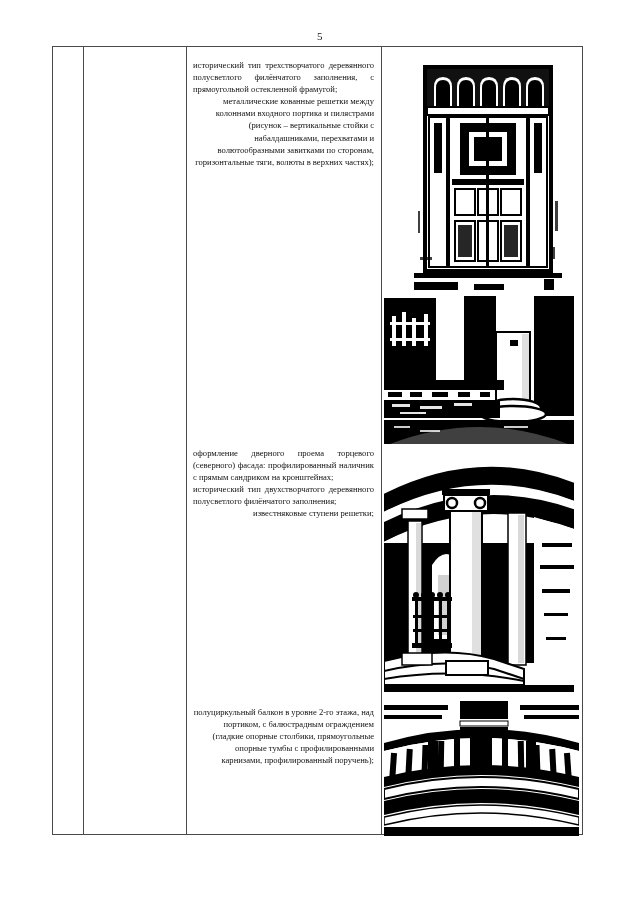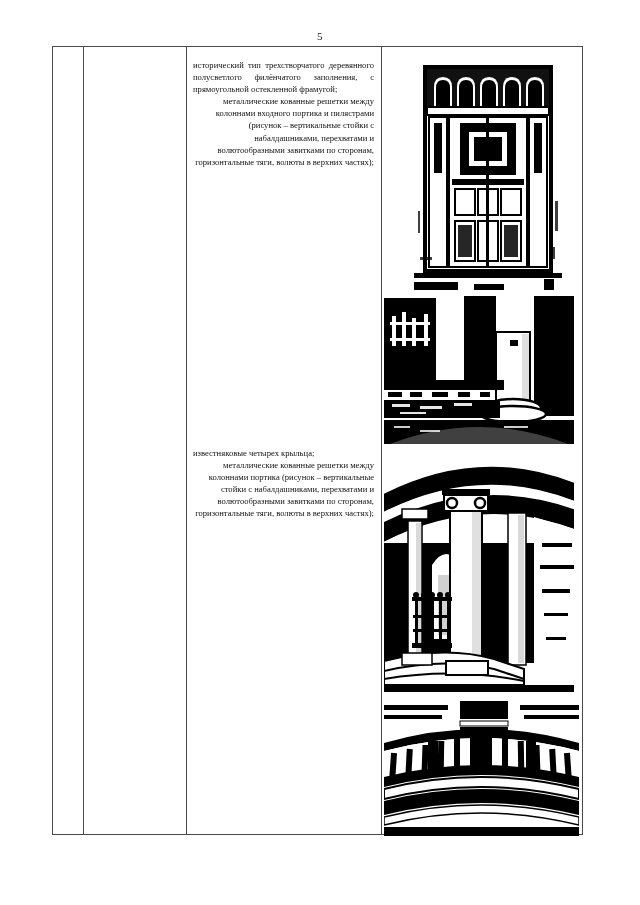--- a/index.html
+++ b/index.html
@@ -125,24 +125,28 @@
 
     <div class="col col-desc">
       <div class="desc-inner">
 
         <div class="desc-block" id="desc-block-0">
           <p>исторический тип трехстворчатого деревянного полусветлого филёнчатого заполнения, с прямоугольной остекленной фрамугой;</p>
           <p>металлические кованные решетки между колоннами входного портика и пилястрами (рисунок – вертикальные стойки с набалдашниками, перехватами и волютообразными завитками по сторонам, горизонтальные тяги, волюты в верхних частях);</p>
         </div>
 
         <div class="desc-block" id="desc-block-1">
-          <p>известняковые четырех крыльца;</p>
-          <p>металлические кованные решетки между колоннами портика (рисунок – вертикальные стойки с набалдашниками, перехватами и волютообразными завитками по сторонам, горизонтальные тяги, волюты в верхних частях);</p>
-        </div>
-
+          <p>оформление дверного проема торцевого (северного) фасада: профилированный наличник с прямым сандриком на кронштейнах;</p>
+          <p>исторический тип двухстворчатого деревянного полусветлого филёнчатого заполнения;</p>
+          <p>известняковые ступени решетки;</p>
+        </div>
+
+        <div class="desc-block" id="desc-block-2">
+          <p>полуциркульный балкон в уровне 2-го этажа, над портиком, с балюстрадным ограждением (гладкие опорные столбики, прямоугольные опорные тумбы с профилированными карнизами, профилированный поручень);</p>
+        </div>
 
       </div>
     </div>
 
     <div class="col col-photo">
       <div class="photo-inner">
 
         <div class="photo" id="photo-0">
           <svg viewBox="0 0 148 229" preserveAspectRatio="none">
             <rect x="0" y="0" width="148" height="229" fill="#ffffff"></rect>

